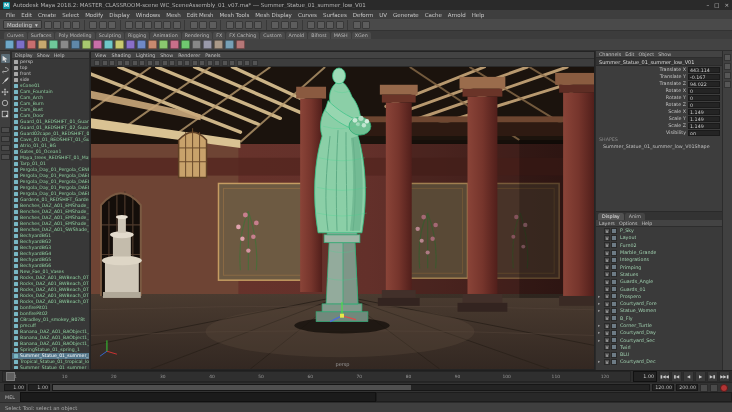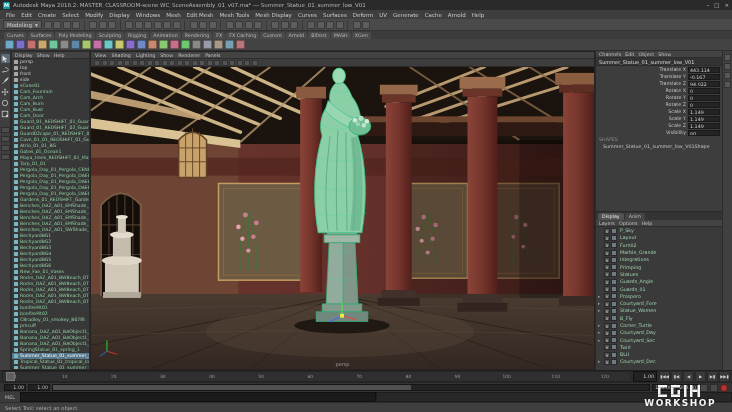--- a/index.html
+++ b/index.html
@@ -1003,32 +1003,14 @@
   <div class="commandline">
     <div class="cmd-label">MEL</div>
     <div class="cmd-input"></div>
     <div class="cmd-result"></div>
   </div>
 
   <div class="helpline">
     <span>Select Tool: select an object</span>
   </div>
 
-  <div class="watermark">
-    <svg width="44" height="12" viewBox="0 0 44 12">
-      <g fill="#fff">
-        <rect x="0" y="0" width="9" height="2.5"></rect>
-          <rect x="0" y="2.5" width="2.5" height="7"></rect>
-          <rect x="0" y="9.5" width="9" height="2.5"></rect>
-        <rect x="13" y="0" width="9" height="2.5"></rect>
-          <rect x="13" y="2.5" width="2.5" height="7"></rect>
-          <rect x="13" y="9.5" width="9" height="2.5"></rect>
-          <rect x="19.5" y="5" width="2.5" height="4.5"></rect>
-        <rect x="26" y="0" width="2.5" height="12"></rect>
-        <rect x="32" y="0" width="2.5" height="12"></rect>
-          <rect x="34.5" y="4.5" width="5" height="2.5"></rect>
-          <rect x="39.5" y="0" width="2.5" height="12"></rect>
-      </g>
-    </svg>
-    <div class="wm-text">WORKSHOP</div>
-  </div>
 
 </div>
 
 </body></html>

